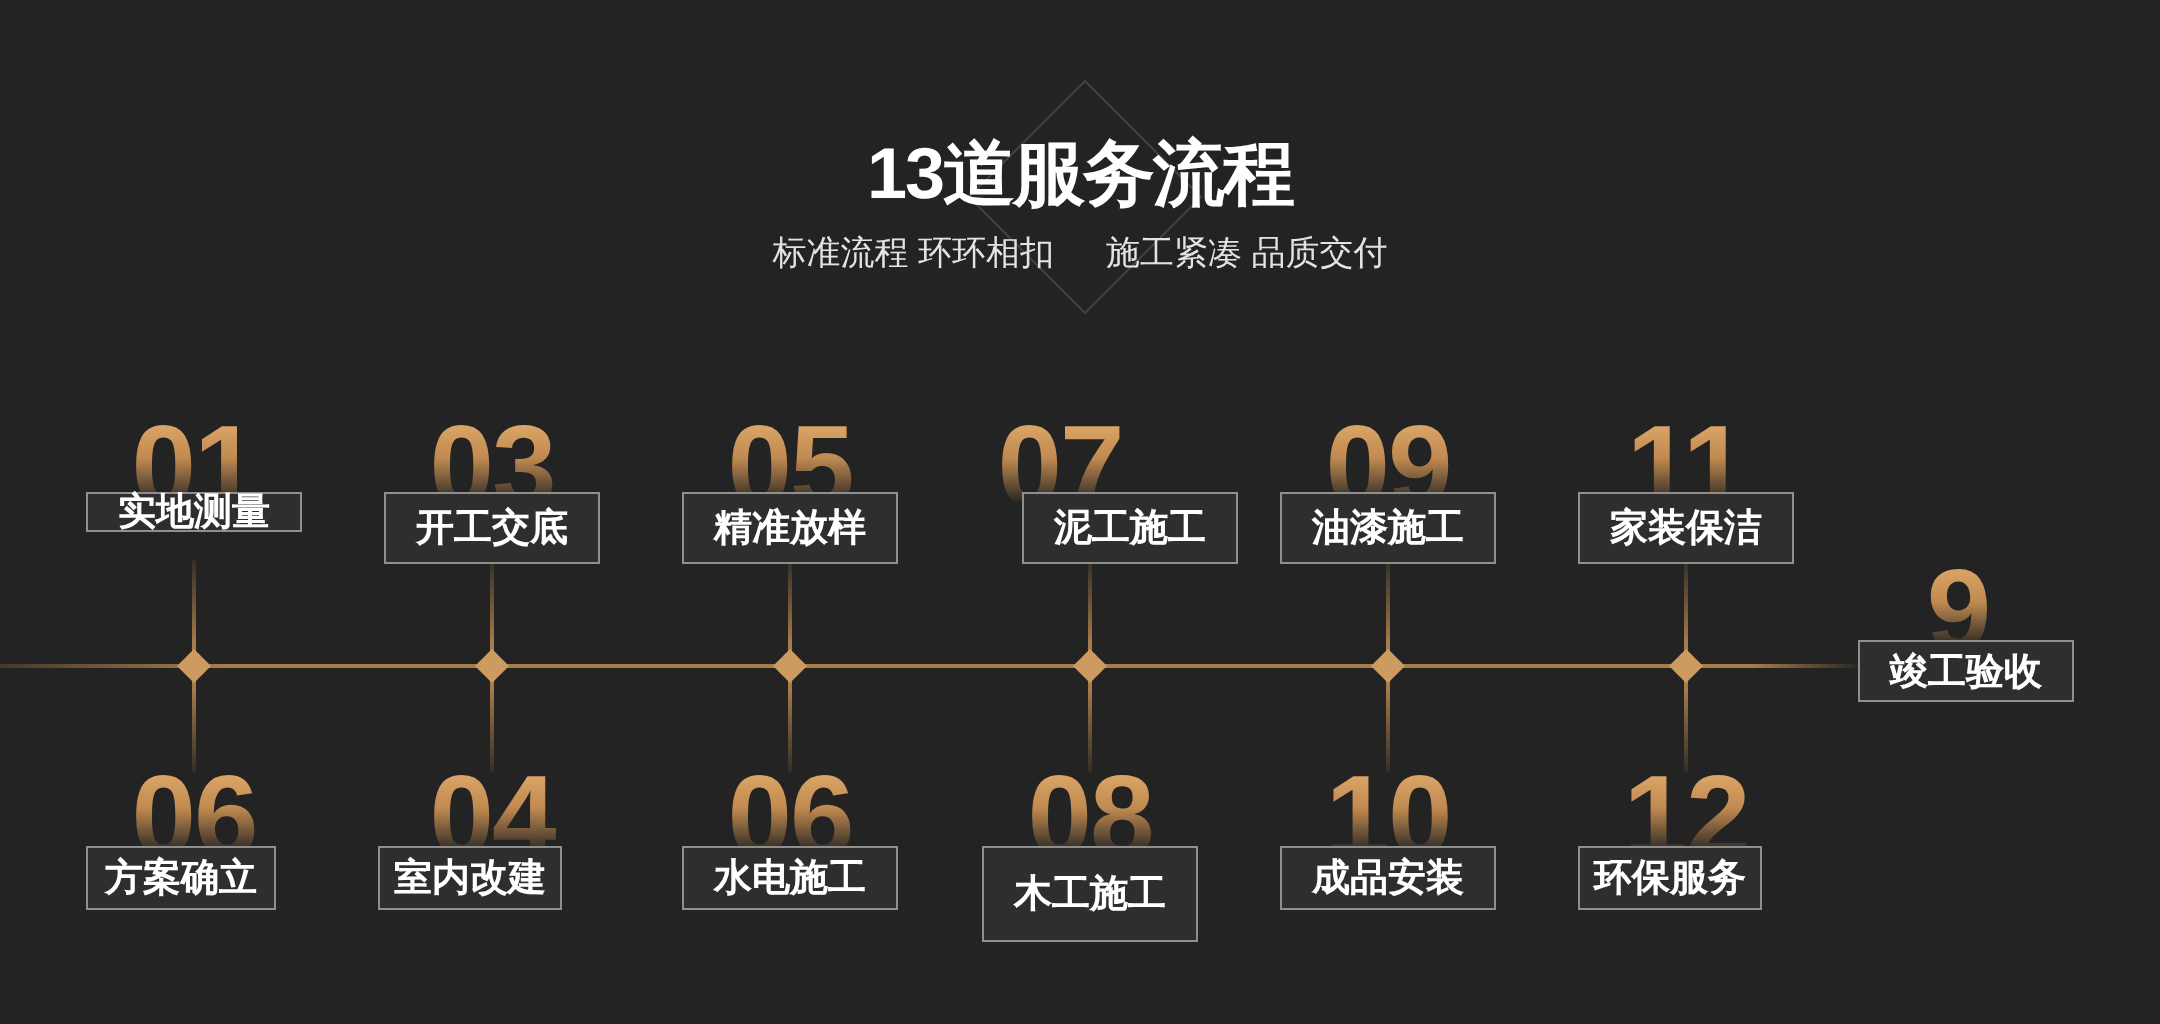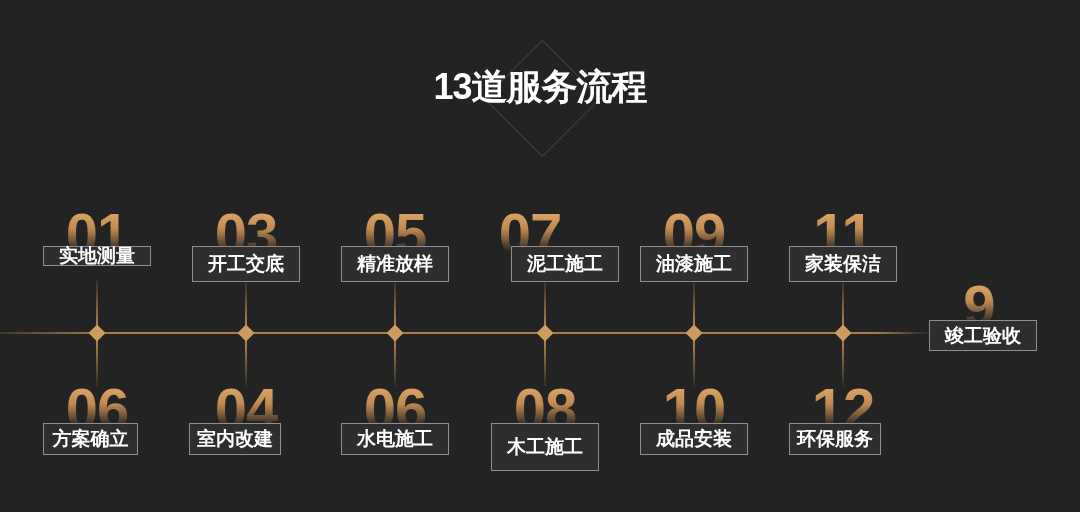--- a/index.html
+++ b/index.html
@@ -105,20 +105,24 @@
     color:var(--label-color,#ffffff);
     white-space:nowrap;
   }
 </style>
 </head>
 <body>
 
 <div class="stage" style="--background: #232323; --title-color: #ffffff; --subtitle-color: #e3e3e3; --line: #a87c48; --diamond: #cd9b60; --num-top: #e2ac6c; --num-mid: #bf8950; --num-fade: rgba(110,82,45,0.05); --box-bg: #2e2e2e; --box-border: #8f8f8f; --label-color: #ffffff;">
   <div class="diamond-outline"></div>
   <h1 class="page-title">13道服务流程</h1>
+  <div class="page-subtitle">
+    <span>标准流程 环环相扣</span>
+    <span>施工紧凑 品质交付</span>
+  </div>
 
   <div class="h-line"></div>
   <div id="steps">
   <div class="step">
     <div class="v-line" style="left: 96.25px;"></div>
     <div class="node-diamond" style="left: 91px;"></div>
     <div class="num" style="left: 27px; top: 205px;">01</div>
     <div class="label-box" style="left: 43px; top: 246px; width: 108px; height: 20px;">
       <span>实地测量</span>
     </div>

